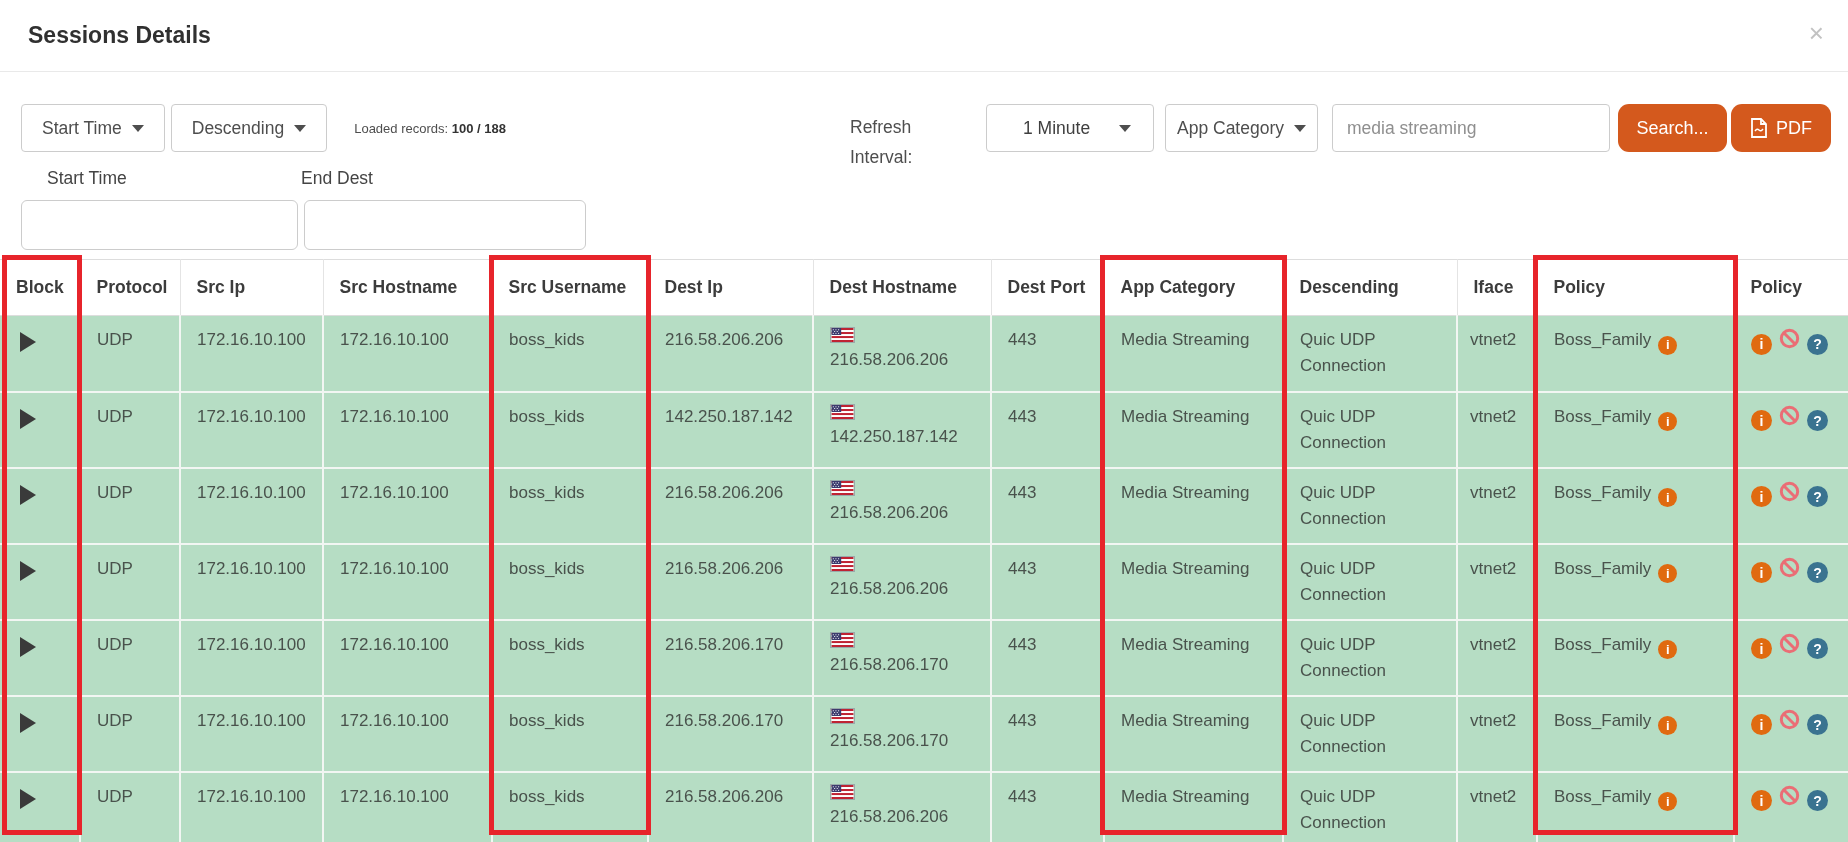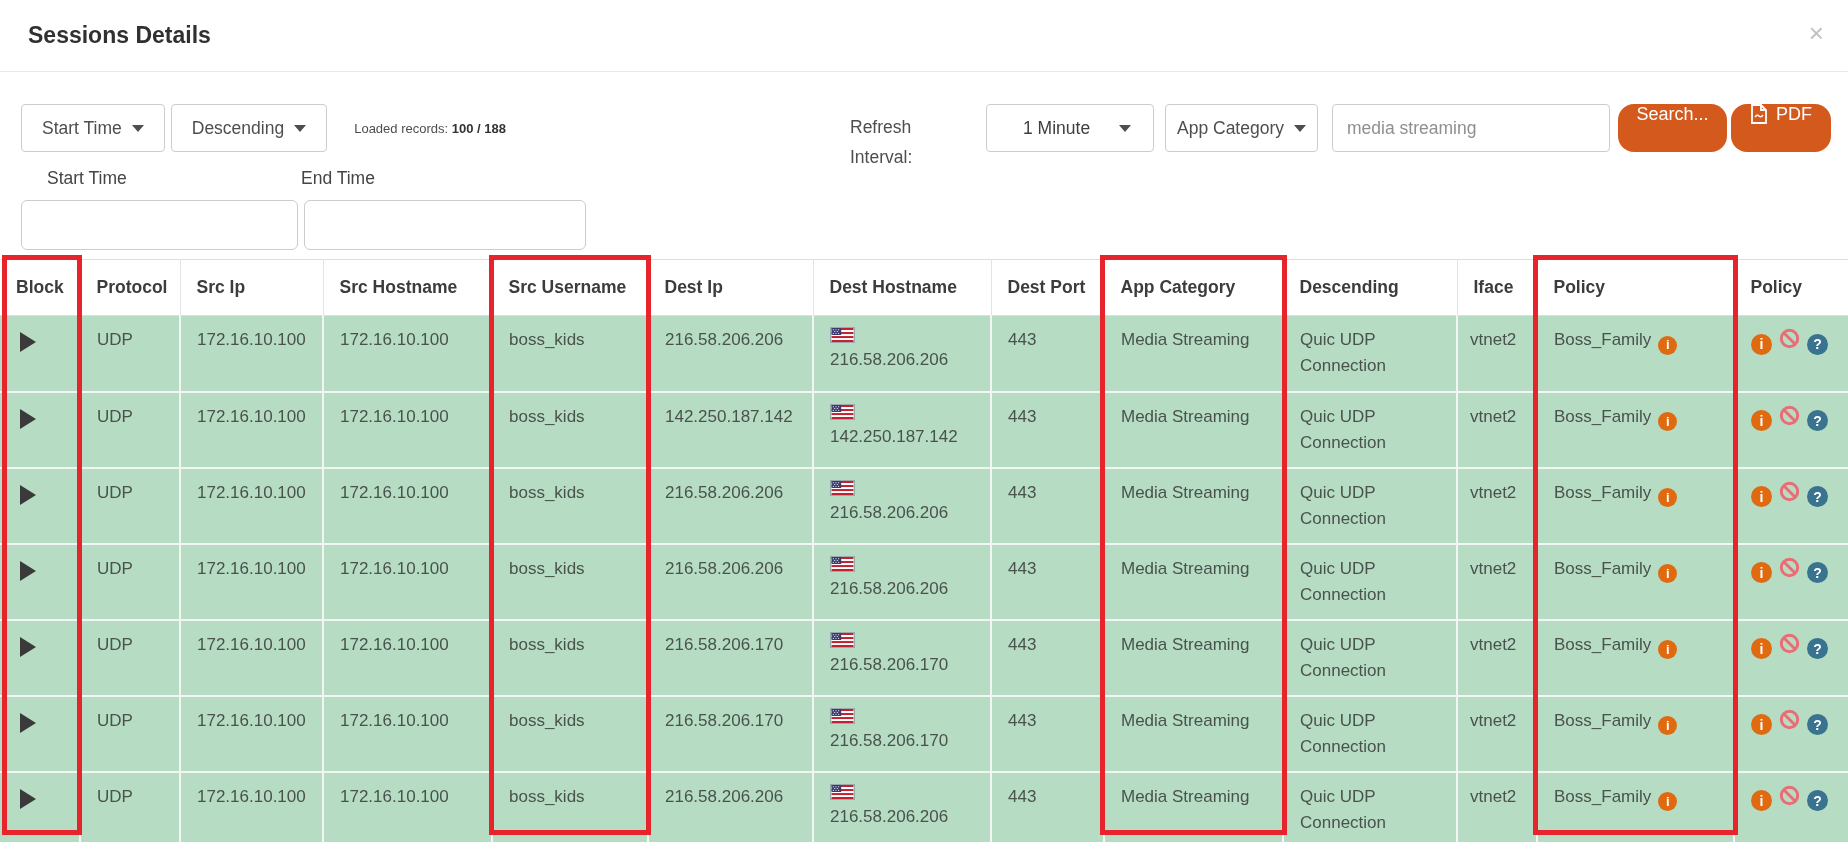--- a/index.html
+++ b/index.html
@@ -33,22 +33,22 @@
     padding:0 18px 0 36px; cursor:pointer;
   }
   .select-box .caret-down { position:absolute; right:22px; top:20px; }
   .btn-app-category { position:absolute; left:1165px; top:104px; width:153px; justify-content:center; }
   .search-input {
     position:absolute; left:1332px; top:104px; width:278px; height:48px;
     border:1px solid #ccc; border-radius:4px; padding:0 14px;
     font-family:inherit; font-size:17.5px; color:#8f8f8f; background:#fff;
   }
   .btn-orange {
-    border:none; border-radius:16px; color:#fff; font-size:18px; font-weight:400;
-    display:inline-flex; justify-content:center; gap:8px; cursor:pointer;
+    border:none; border-radius:11px; color:#fff; font-size:18px; font-weight:400;
+    display:inline-flex; align-items:center; justify-content:center; gap:8px; cursor:pointer;
     font-family:inherit;
   }
   .btn-search { position:absolute; left:1618px; top:104px; width:109px; height:48px; }
   .btn-pdf    { position:absolute; left:1731px; top:104px; width:100px; height:48px; }
 
   
   .time-label { position:absolute; font-size:17.5px; color:#444; top:168px; }
   .lbl-start { left:47px; } .lbl-end { left:301px; }
   .time-input {
     position:absolute; top:200px; height:50px; border:1px solid #ccc; border-radius:6px;
@@ -145,21 +145,21 @@
   <button class="btn-orange btn-pdf" style="background:#d4591d;">
     <svg width="18" height="20" viewBox="0 0 18 20">
       <path d="M2 1 h9 l5 5 v13 h-14 z" fill="none" stroke="#fff" stroke-width="1.8"></path>
       <path d="M11 1 v5 h5" fill="none" stroke="#fff" stroke-width="1.8"></path>
       <path d="M5 13 q2 -3 4 -1 q2 2 4 -1" fill="none" stroke="#fff" stroke-width="1.4"></path>
     </svg>
     <span>PDF</span>
   </button>
 
   <div class="time-label lbl-start">Start Time</div>
-  <div class="time-label lbl-end">End Time</div>
+  <div class="time-label lbl-end">End Dest</div>
   <input class="time-input inp-start" type="text" value="" style="">
   <input class="time-input inp-end" type="text" value="" style="">
 
   <div class="table-wrap">
     <table>
       <colgroup>
         <col style="width:80px">
           <col style="width:100px">
           <col style="width:143px">
           <col style="width:169px">

